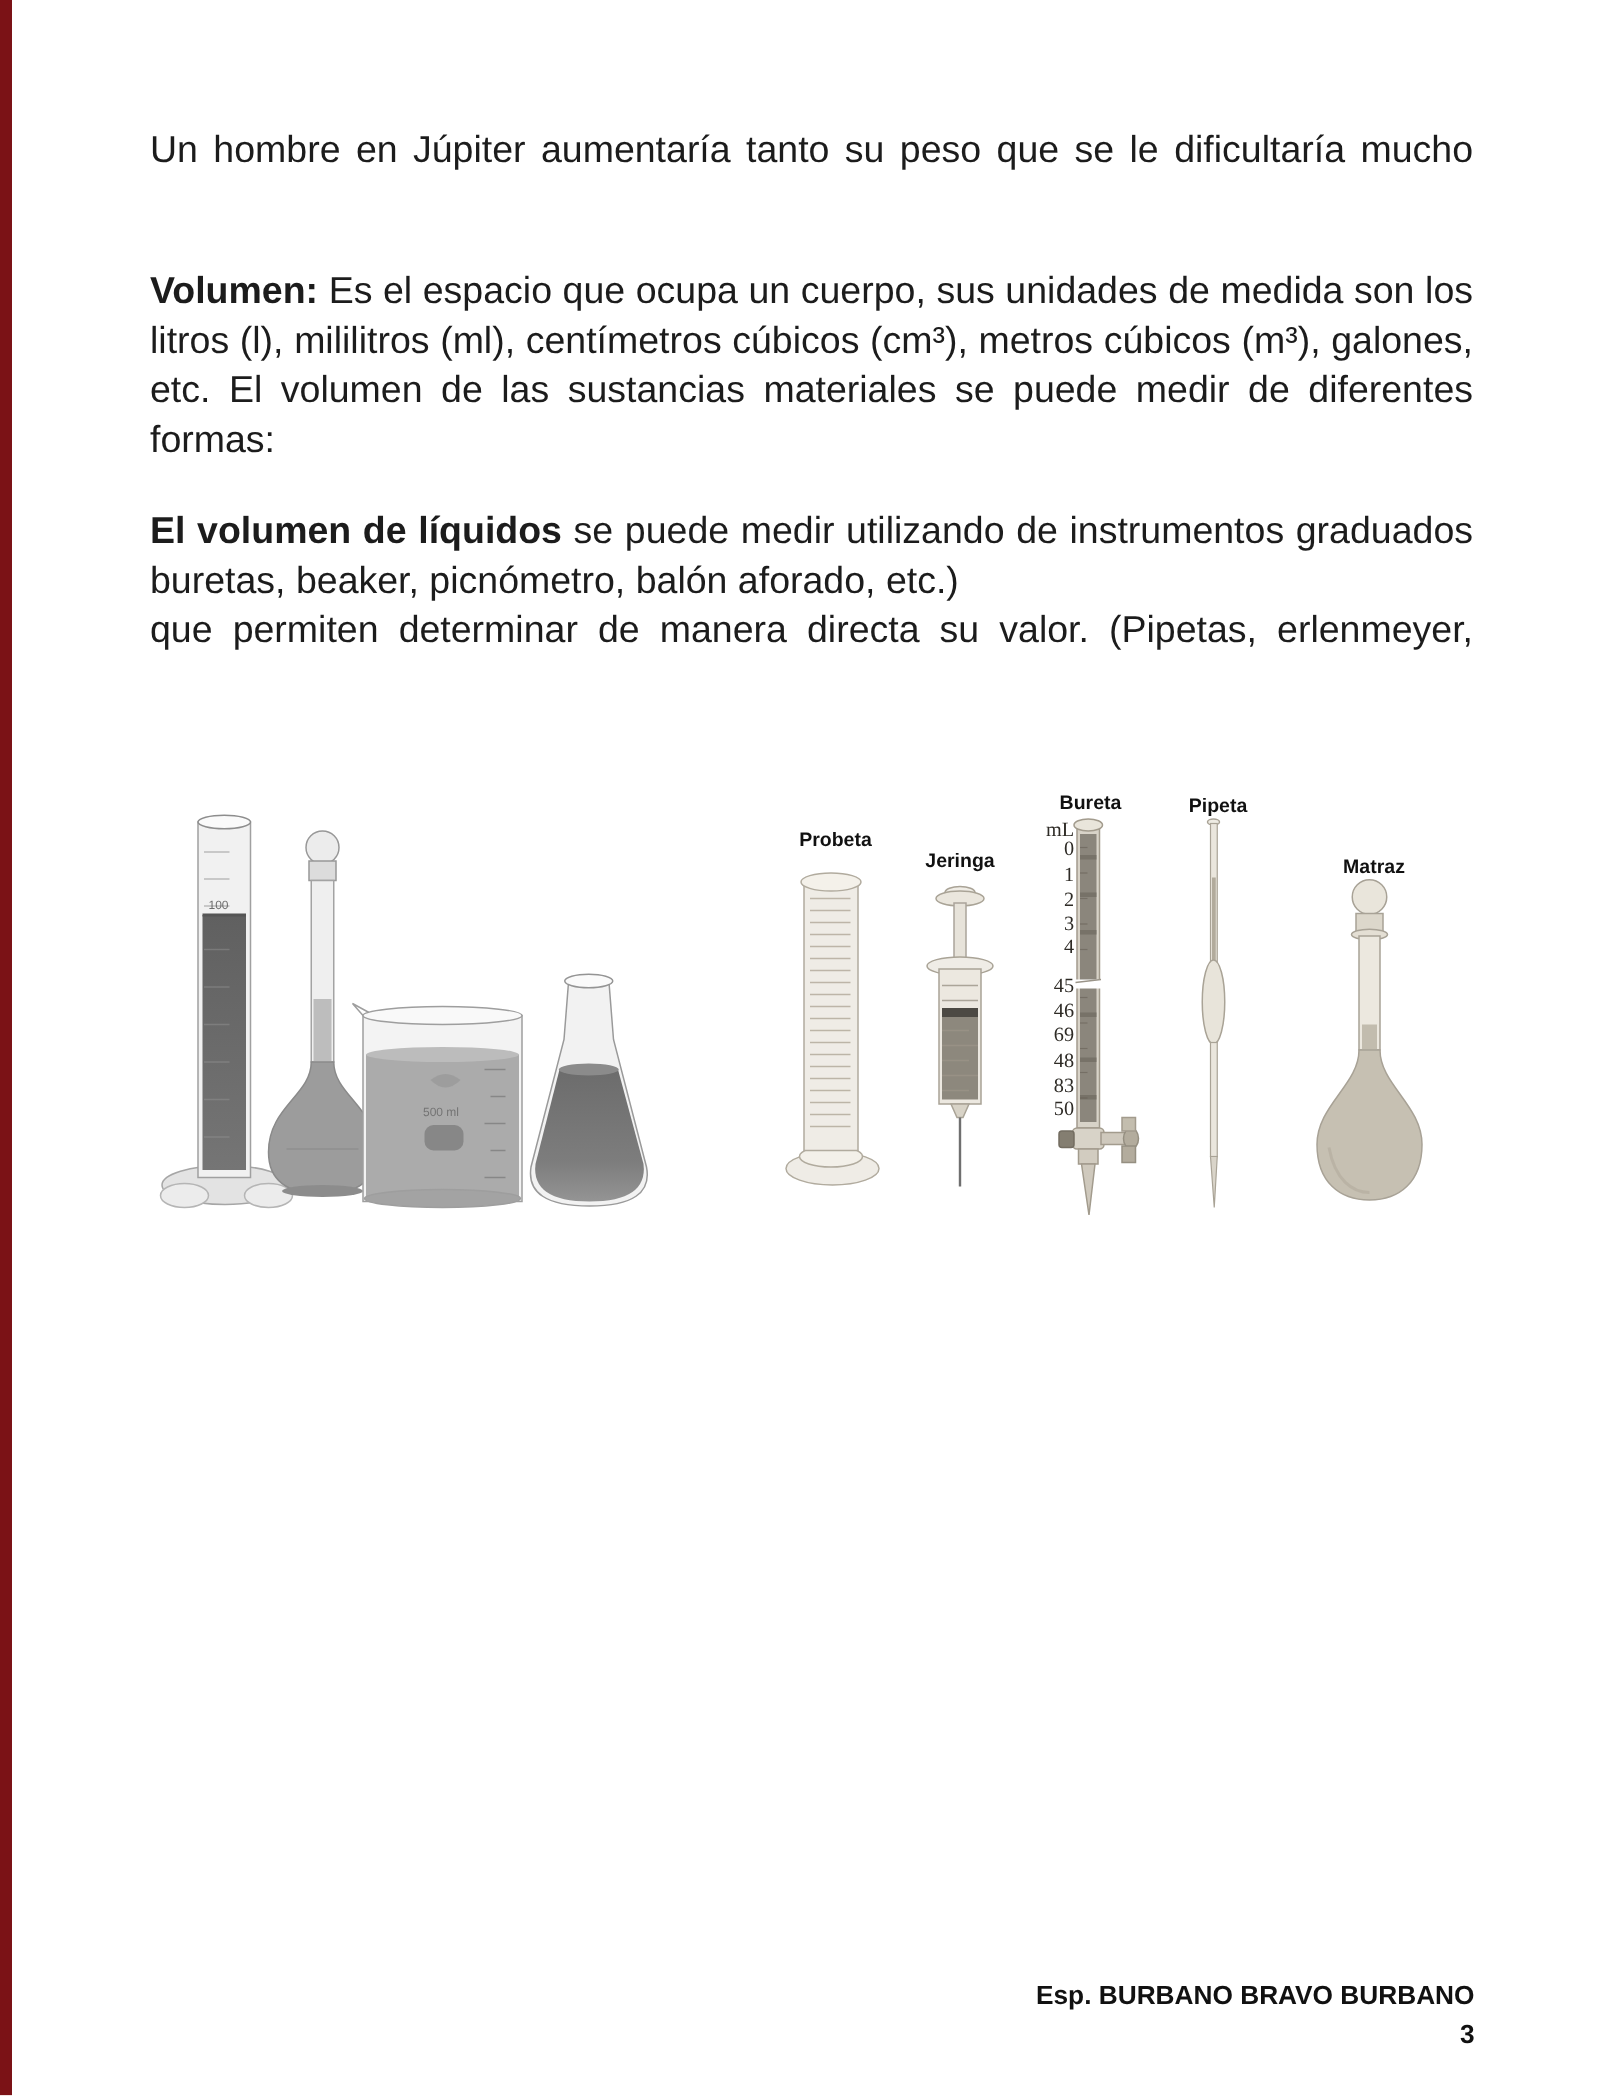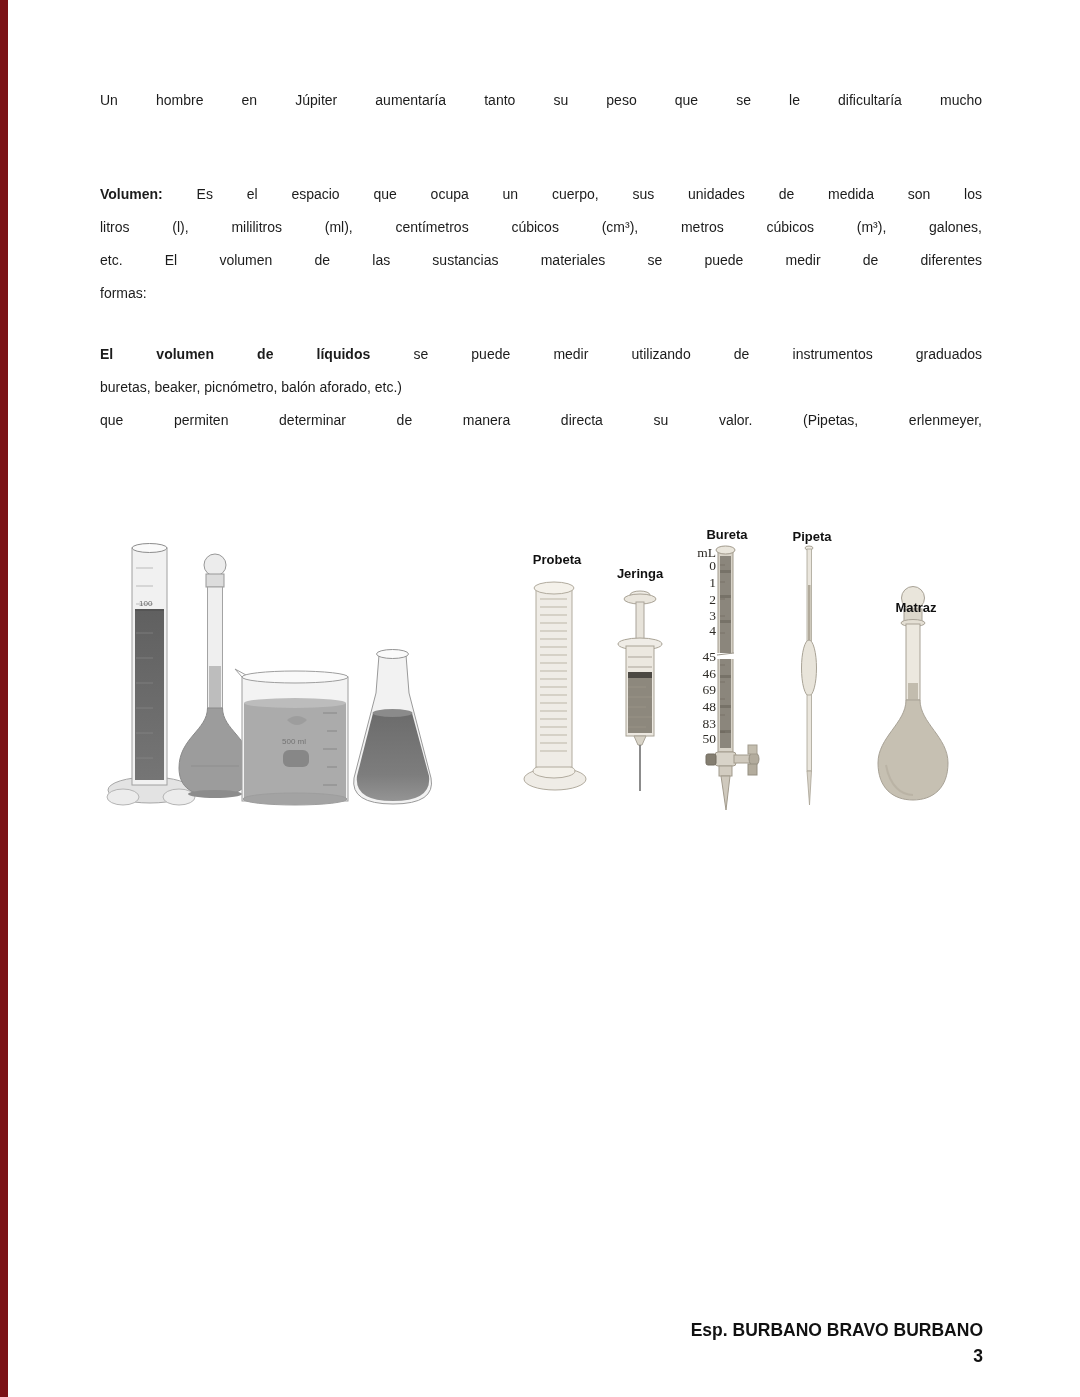--- a/index.html
+++ b/index.html
@@ -1,20 +1,20 @@
 <!DOCTYPE html>
 <html><head>
 <meta charset="utf-8">
 <style>
   html,body{margin:0;padding:0;background:#ffffff;}
   .page{position:relative;width:1080px;height:1397px;background:#ffffff;overflow:hidden;
         font-family:"Liberation Sans", sans-serif;color:#1a1a1a;}
   .stripe{position:absolute;left:0;top:0;width:8px;height:1397px;background:#7b1216;}
   .textblock{position:absolute;left:100px;width:882px;}
-  .ln{display:block;width:100%;height:33px;line-height:33px;font-size:14px;
+  .ln{display:block;width:100%;height:33px;line-height:33px;font-size:25px;
       text-align:justify;text-align-last:justify;white-space:normal;color:#1c1c1c;}
   .ln.last{text-align-last:left;}
   .b{font-weight:bold;}
   #para1{top:84px;}
   #para2{top:178px;}
   #para3{top:338px;}
   .fig{position:absolute;}
   #photo-fig{left:95px;top:538px;width:360px;height:285px;}
   #diagram-fig{left:520px;top:525px;width:440px;height:300px;}
   .diag-label{position:absolute;width:90px;text-align:center;font-size:13px;font-weight:bold;color:#111;}
@@ -230,21 +230,21 @@
         <path d="M386,175 C386,198 358,212 358,238 C358,263 373,275 393,275 C413,275 428,263 428,238 C428,212 400,198 400,175 Z" fill="#c6c0b2" stroke="#a8a296"></path>
         <path d="M366,240 C370,262 382,270 393,270" fill="none" stroke="#b5aea0" stroke-width="2" opacity="0.7"></path>
       </g>
     </svg>
 
     
     <div class="diag-label" style="left:-8px;top:27px;">Probeta</div>
     <div class="diag-label" style="left:75px;top:41px;">Jeringa</div>
     <div class="diag-label" style="left:162px;top:2px;">Bureta</div>
     <div class="diag-label" style="left:247px;top:4px;">Pipeta</div>
-    <div class="diag-label" style="left:351px;top:45px;margin-top:30px;">Matraz</div>
+    <div class="diag-label" style="left:351px;top:45px;">Matraz</div>
 
     
     <div class="bnum" style="left:160px;top:20px;">mL</div>
     <div class="bnum" style="left:160px;top:33px;">0</div>
     <div class="bnum" style="left:160px;top:50px;">1</div>
     <div class="bnum" style="left:160px;top:67px;">2</div>
     <div class="bnum" style="left:160px;top:83px;">3</div>
     <div class="bnum" style="left:160px;top:98px;">4</div>
     <div class="bnum" style="left:160px;top:124px;">45</div>
     <div class="bnum" style="left:160px;top:141px;">46</div>

